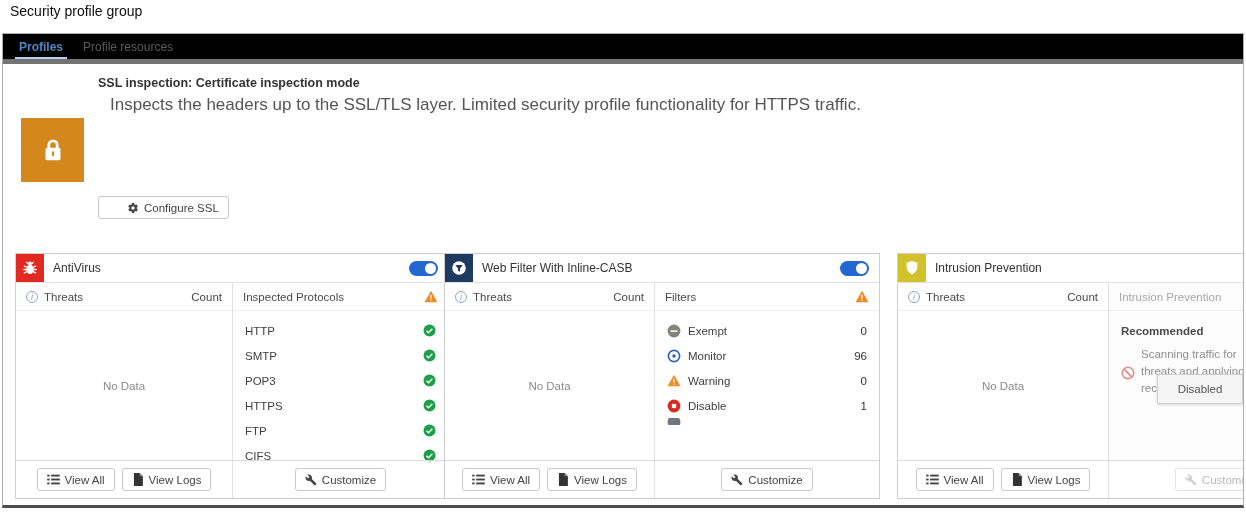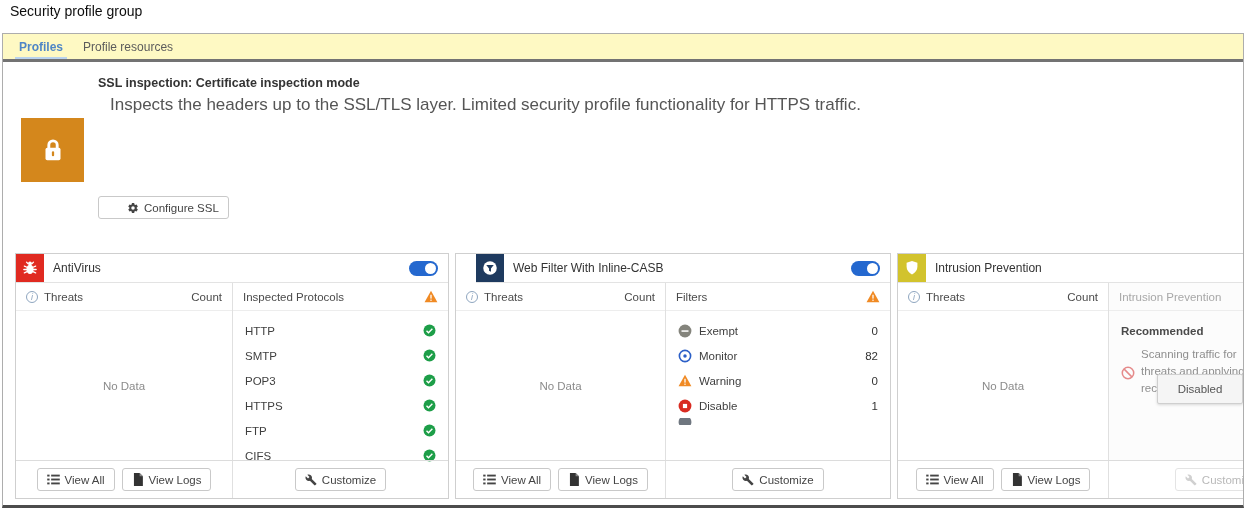--- a/index.html
+++ b/index.html
@@ -9,22 +9,22 @@
   }
   .page-title { position:absolute; left:10px; top:3px; font-size:14px; font-weight:normal; color:#0d0d0d; }
 
   .panel {
     position:absolute; left:2px; top:33px; width:1240px; height:471px;
     border:1px solid #adadad; border-bottom:3px solid #4c4c4c; background:#fff;
     overflow:hidden; box-sizing:content-box;
   }
 
   
-  .tabbar { position:absolute; left:0; top:0; right:0; height:25px; border-bottom:3px solid #737373;
-            display:flex; padding-left:6px; background:#fef9c3; }
+  .tabbar { position:absolute; left:0; top:0; right:0; height:25px; border-bottom:5px solid #737373;
+            display:flex; padding-left:6px; background:#000000; }
   .tab { padding:0 10px; display:flex; align-items:center; font-size:12px; color:#5c5c5c;
          cursor:pointer; position:relative; }
   .tab.active { color:var(--tab_active,#4f86c6); font-weight:bold; }
   .tab.active::after { content:""; position:absolute; left:6px; right:6px; bottom:0; height:2px;
                        background:#b9d3ee; }
 
   
   .ssl-lock { position:absolute; left:18px; top:84px; width:63px; height:64px;
               background:var(--ssl_orange,#d4871c); display:flex; align-items:center; justify-content:center; }
   .ssl-heading { position:absolute; left:95px; top:42px; font-size:12.5px; font-weight:bold; color:#333; }
@@ -33,21 +33,21 @@
          border:1px solid #c9c9c9; border-radius:3px; font-size:11.5px; color:#444; cursor:pointer;
          box-sizing:border-box; white-space:nowrap; }
   .btn-configure { position:absolute; left:95px; top:162px;padding-left:28px; }
   .btn.disabled { color:#b9b9b9; border-color:#e4e4e4; }
   .btn.disabled svg { opacity:.45; }
 
   
   .card { position:absolute; top:219px; height:246px; background:#fff; border:1px solid #cfcfcf;
           box-sizing:border-box; }
   #card-av  { left:12px;  width:434px; }
-  #card-wf  { left:452px; width:436px;padding-left:20px; }
+  #card-wf  { left:441px; width:436px; }
   #card-ips { left:894px; width:436px; }
 
   .card-header { height:28px; display:flex; align-items:center; border-bottom:1px solid #e3e3e3; }
   .card-icon { width:28px; height:28px; flex:0 0 28px; display:flex; align-items:center; justify-content:center; }
   .icon-av  { background:var(--av_red,#e02a21); }
   .icon-wf  { background:var(--wf_navy,#1e3a5f); }
   .icon-ips { background:var(--ips_yellow,#d2c32d); }
   .card-title { margin-left:9px; font-size:12px; color:#333; }
   .toggle { margin-left:auto; margin-right:10px; width:29px; height:15px; border-radius:8px;
             background:var(--toggle_blue,#2468cf); position:relative; cursor:pointer; flex:0 0 29px; }
@@ -319,21 +319,21 @@
               <span class="fcount">0</span>
             </div>
             <div class="frow">
               <span class="ic">
                   <svg width="14" height="14" viewBox="0 0 24 24">
                     <circle cx="12" cy="12" r="9.6" fill="none" stroke="#2b5fc7" stroke-width="2.8"></circle>
                     <circle cx="12" cy="12" r="3" fill="#2b5fc7"></circle>
                   </svg>
                 </span>
               <span>Monitor</span>
-              <span class="fcount">82</span>
+              <span class="fcount">96</span>
             </div>
             <div class="frow">
               <span class="ic">
                   <svg width="14" height="13" viewBox="0 0 24 22">
                     <path d="M12 1 23 21H1z" fill="#f08a24"></path>
                     <rect x="10.9" y="8" width="2.2" height="6.6" fill="#fff"></rect>
                     <rect x="10.9" y="16.3" width="2.2" height="2.2" fill="#fff"></rect>
                   </svg>
                 </span>
               <span>Warning</span>

